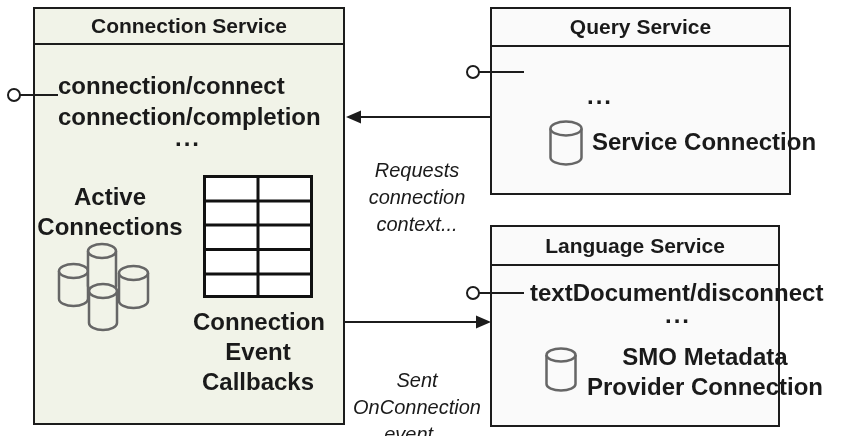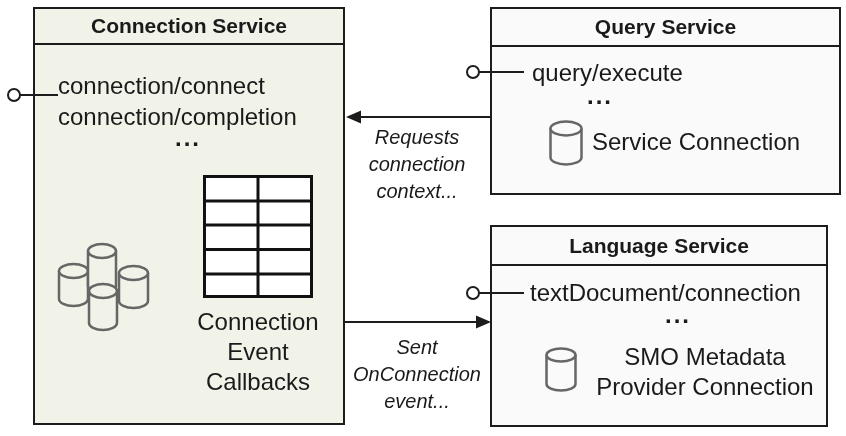--- a/index.html
+++ b/index.html
@@ -16,27 +16,27 @@
     overflow:hidden;
   }
   .box{position:absolute;border:2px solid var(--border);box-sizing:border-box;}
   .box.conn{background:var(--connection-fill);}
   .box.svc{background:var(--service-fill);}
   .box-header{
     border-bottom:2px solid var(--border);
     display:flex;align-items:center;justify-content:center;
     font-weight:bold;font-size:21px;
   }
-  .txt{position:absolute;font-size:24px;line-height:31px;white-space:pre-line;}
+  .txt{position:absolute;font-size:24px;line-height:31px;white-space:pre-line;font-weight:bold;}
   .txt.small-lh{line-height:26px;}
   .txt.center{text-align:center;}
   .ellipsis{font-weight:bold;letter-spacing:2px;line-height:20px;}
   .note{
     position:absolute;font-size:20px;line-height:27px;font-style:italic;
-    text-align:center;white-space:pre-line;
+    text-align:center;white-space:pre-line;margin-top:33px;
   }
   .lbl{line-height:30px;}
   svg{position:absolute;overflow:visible;}
   #overlay{left:0;top:0;pointer-events:none;z-index:5;}
   .stroke-dark{stroke:var(--border);}
   .fill-dark{fill:var(--border);}
   .db{stroke:var(--db-stroke);stroke-width:2.5;}
   .db-body-svc{fill:var(--service-fill);}
   .db-body-conn{fill:var(--connection-fill);}
   .grid-line{stroke:#111111;stroke-width:3;}
@@ -47,20 +47,22 @@
 <div id="stage">
 
   <div class="box conn" style="left:33px;top:7px;width:312px;height:418px;">
     <div class="box-header" style="height:34px;">Connection Service</div>
   </div>
 
   <div class="txt" style="left:58px;top:70px;">connection/connect</div>
   <div class="txt" style="left:58px;top:101px;">connection/completion</div>
   <div class="txt center ellipsis" style="left:58px;top:128px;width:260px;">...</div>
 
+  <div class="txt center lbl" style="left:30px;top:182px;width:160px;">Active
+Connections</div>
 
   <svg style="left:55px;top:238px;" width="105" height="100" viewBox="0 0 105 100">
     <g>
       <path class="db db-body-conn" d="M4,33 L4,61 A14.5,7 0 0 0 33,61 L33,33"></path>
       <ellipse class="db db-body-conn" cx="18.5" cy="33" rx="14.5" ry="7"></ellipse>
     </g>
     <g>
       <path class="db db-body-conn" d="M64,35 L64,63 A14.5,7 0 0 0 93,63 L93,35"></path>
       <ellipse class="db db-body-conn" cx="78.5" cy="35" rx="14.5" ry="7"></ellipse>
     </g>
@@ -80,38 +82,37 @@
     <line class="grid-line" x1="1.5" y1="26" x2="108.5" y2="26"></line>
     <line class="grid-line" x1="1.5" y1="50" x2="108.5" y2="50"></line>
     <line class="grid-line" x1="1.5" y1="74.5" x2="108.5" y2="74.5"></line>
     <line class="grid-line" x1="1.5" y1="99" x2="108.5" y2="99"></line>
   </svg>
 
   <div class="txt center lbl" style="left:193px;top:307px;width:130px;">Connection
 Event
 Callbacks</div>
 
-  <div class="box svc" style="left:490px;top:7px;width:351px;height:188px;">
+  <div class="box svc" style="left:490px;top:7px;width:301px;height:188px;">
     <div class="box-header" style="height:36px;">Query Service</div>
   </div>
 
-  <div class="txt small-lh" style="left:532px;top:60px;">query/execute</div>
   <div class="txt center ellipsis" style="left:532px;top:86px;width:136px;">...</div>
 
   <svg style="left:549px;top:120px;" width="34" height="46" viewBox="0 0 34 46">
     <path class="db db-body-svc" d="M1.5,8.5 L1.5,37.5 A15.5,7 0 0 0 32.5,37.5 L32.5,8.5"></path>
     <ellipse class="db db-body-svc" cx="17" cy="8.5" rx="15.5" ry="7"></ellipse>
   </svg>
   <div class="txt" style="left:592px;top:128px;line-height:28px;">Service Connection</div>
 
-  <div class="box svc" style="left:490px;top:225px;width:338px;height:202px;">
+  <div class="box svc" style="left:490px;top:225px;width:290px;height:202px;">
     <div class="box-header" style="height:37px;">Language Service</div>
   </div>
 
-  <div class="txt small-lh" style="left:530px;top:280px;">textDocument/connection</div>
+  <div class="txt small-lh" style="left:530px;top:280px;">textDocument/disconnect</div>
   <div class="txt center ellipsis" style="left:530px;top:305px;width:296px;">...</div>
 
   <svg style="left:545px;top:347px;" width="32" height="45" viewBox="0 0 32 45">
     <path class="db db-body-svc" d="M1.5,8 L1.5,37 A14.5,6.5 0 0 0 30.5,37 L30.5,8"></path>
     <ellipse class="db db-body-svc" cx="16" cy="8" rx="14.5" ry="6.5"></ellipse>
   </svg>
   <div class="txt center lbl" style="left:580px;top:342px;width:250px;">SMO Metadata
 Provider Connection</div>
 
   <div class="note" style="left:352px;top:124px;width:130px;">Requests

